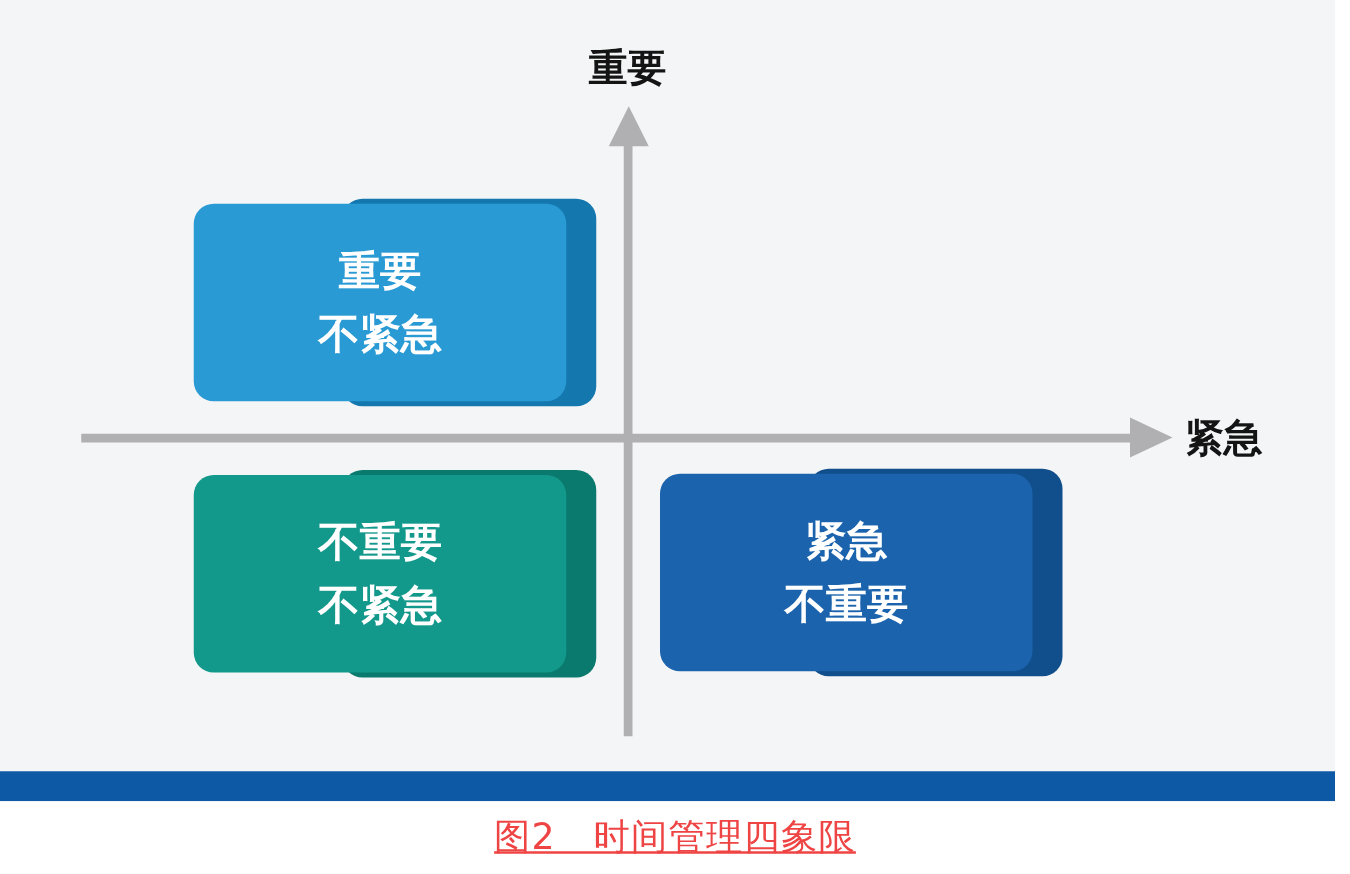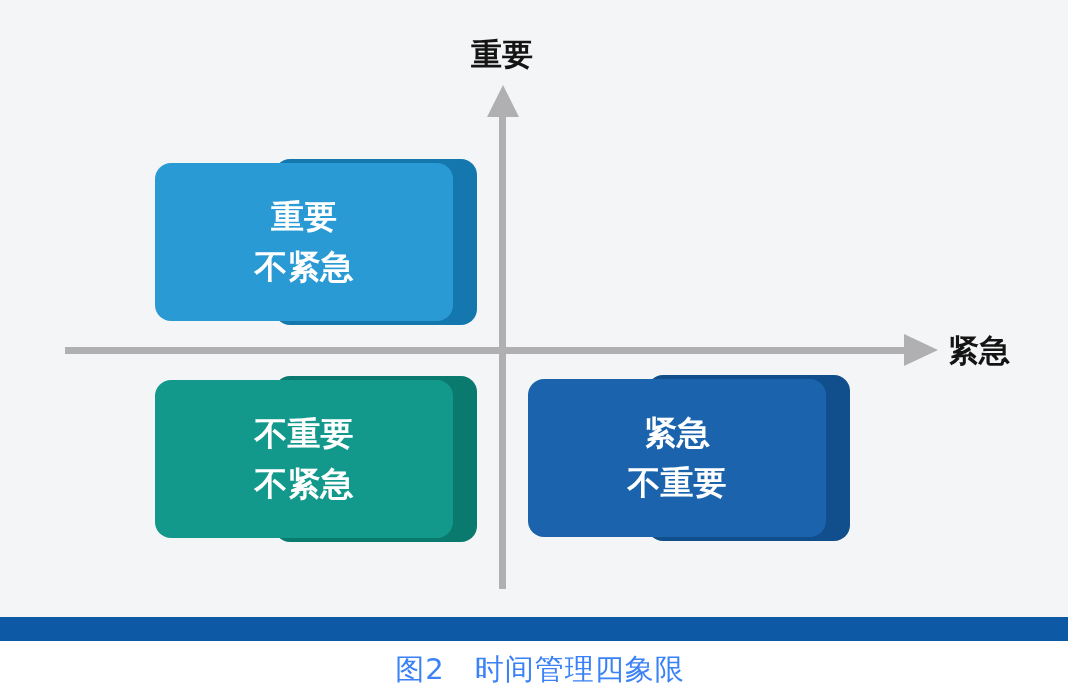--- a/index.html
+++ b/index.html
@@ -80,23 +80,24 @@
     position: absolute;
     left: 0; top: 641px;
     width: 1080px; height: 58px;
     background: #ffffff;
     display: flex;
     align-items: center;
     justify-content: center;
   }
   .caption {
     font-size: 29px;
-    color: #3b82f6;
+    color: #ef4444;
     letter-spacing: 1px;
     white-space: pre;
+    text-decoration: underline;
   }
 </style>
 </head>
 <body>
 
 <div class="canvas" style="background: rgb(244, 245, 246);">
 
   <div class="axis-line v-axis" style="background: rgb(176, 176, 179);"></div>
   <div class="axis-line h-axis" style="background: rgb(176, 176, 179);"></div>
   <div class="arrow-up"></div>

